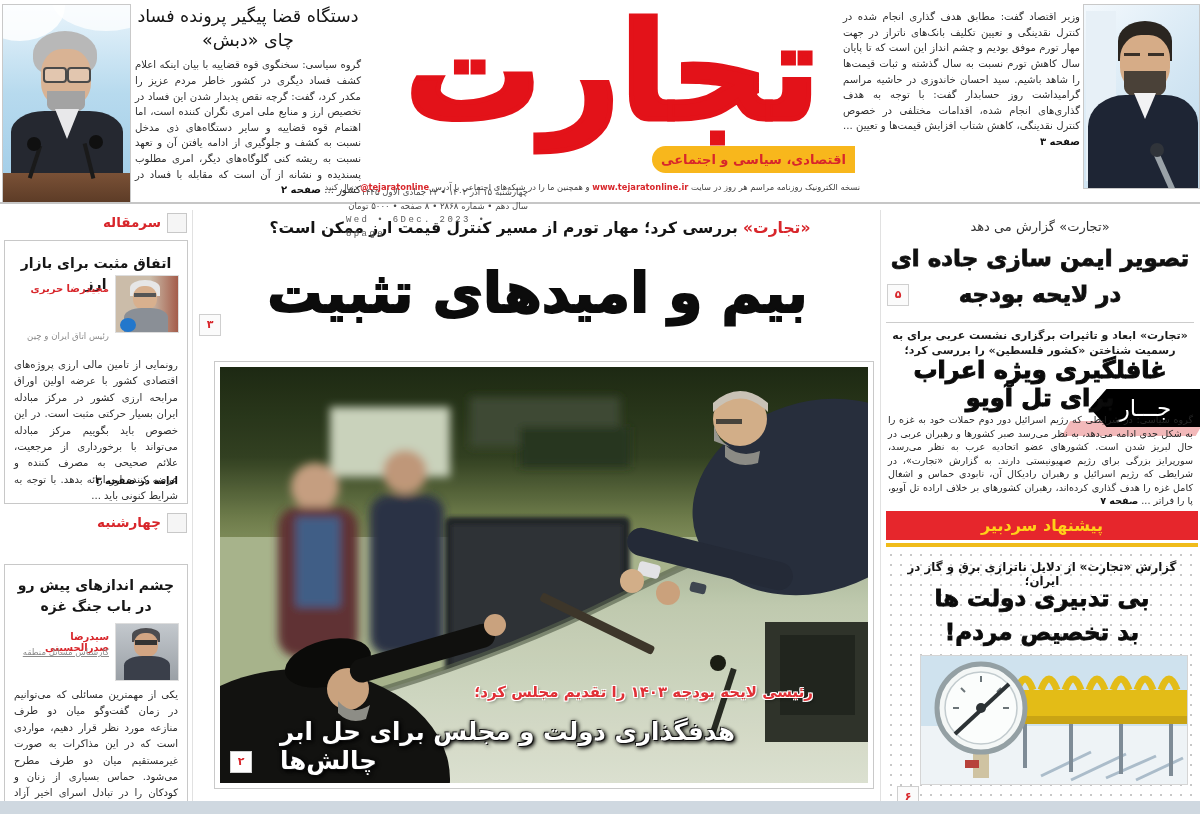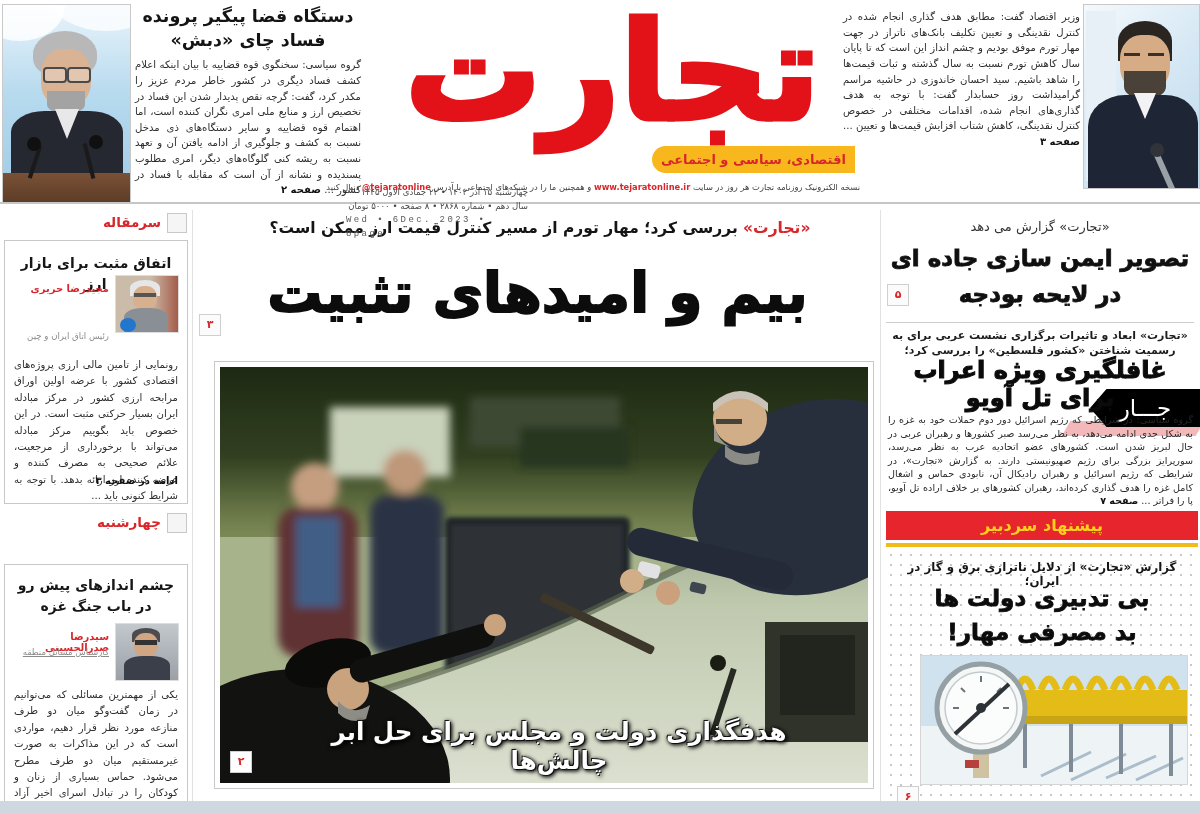--- a/index.html
+++ b/index.html
@@ -11,21 +11,21 @@
   }
   .abs{position:absolute;}
   .center{text-align:center;}
   .justify{text-align:justify;text-align-last:right;}
 
   
   .photo-frame{border:1px solid #c9c9c9;overflow:hidden;background:#dfeaf2;}
   #tl-photo{left:2px;top:4px;width:127px;height:197px;}
   #tr-photo{left:1083px;top:4px;width:115px;height:183px;}
 
-  .art-title{font-weight:bold;color:#141414;line-height:1.38;}
+  .art-title{font-weight:normal;color:#141414;line-height:1.38;}
   #tl-article{left:135px;top:4px;width:226px;height:198px;}
   #tl-article .art-title{font-size:17.5px;}
   #tr-article{left:843px;top:4px;width:237px;height:198px;}
   #tr-article .art-title{font-size:19px;color:#d21b20;}
   .art-body{font-size:10.1px;line-height:1.55;color:#2d2d2d;margin-top:5px;}
   .pref{font-weight:bold;color:#111;}
 
   #logo{left:365px;top:-16px;width:495px;height:180px;line-height:176px;
         font-size:136px;font-weight:bold;color:#e31219;text-align:center;
         -webkit-text-stroke:5px #e31219;letter-spacing:-4px;z-index:3;}
@@ -62,21 +62,21 @@
   #lead-kicker{left:225px;top:219px;width:630px;font-size:15.5px;font-weight:bold;}
   #lead-kicker .brand{color:#d8262b;}
   #lead-kicker .rest{color:#141414;}
   #lead-headline{left:215px;top:243px;width:645px;font-size:55px;font-weight:bold;
         color:#0c0c0c;line-height:100px;-webkit-text-stroke:1.8px #0c0c0c;letter-spacing:-1px;}
   #lead-photo-frame{left:214px;top:361px;width:648px;height:416px;background:#fff;
         border:1px solid #c9c9c9;padding:5px;}
   #lead-photo{position:relative;width:648px;height:416px;overflow:hidden;background:#8b9876;}
   #cap-kicker{position:absolute;right:55px;top:316px;font-size:15px;font-weight:bold;color:#e03036;
         text-shadow:-1px -1px 0 #fff,1px -1px 0 #fff,-1px 1px 0 #fff,1px 1px 0 #fff,2px 2px 3px rgba(0,0,0,.35);}
-  #cap-main{position:absolute;left:60px;right:30px;top:350px;text-align:center;
+  #cap-main{position:absolute;left:60px;right:30px;top:350px;text-align:left;
         font-size:24.5px;font-weight:bold;color:#fff;
         text-shadow:0 0 4px #000,1px 1px 0 #1a1a1a,-1px -1px 0 #1a1a1a,2px 2px 4px #000;}
   #marker-photo{position:absolute;left:10px;bottom:10px;background:#fff;}
 
   
   #report-kicker{left:886px;top:219px;width:308px;font-size:13px;color:#333;}
   #report-headline{left:886px;top:240px;width:308px;font-size:23px;font-weight:bold;
         color:#101010;line-height:36px;-webkit-text-stroke:0.8px #101010;}
   #rc-rule{left:886px;top:322px;width:308px;height:1px;background:#cccccc;}
   #arabs-kicker{left:886px;top:329px;width:308px;font-size:11px;font-weight:bold;color:#1c1c1c;line-height:14.5px;}
@@ -134,21 +134,21 @@
 <div class="abs" id="logo">تجارت</div>
 <div class="abs" id="tagline-band">
   <span>اقتصادی، سیاسی و اجتماعی</span>
 </div>
 <div class="abs" id="dateline">
   <div class="dl">چهارشنبه ۱۵ آذر ۱۴۰۲ • ۲۲ جمادی الاول ۱۴۴۵</div>
   <div class="dl">سال دهم • شماره ۲۸۶۸ • ۸ صفحه • ۵۰۰۰ تومان</div>
   <div class="dl-en">Wed • 6Dec. 2023 • 8page</div>
 </div>
 <div class="abs" id="strapline">
-  <span>نسخه الکترونیک روزنامه تجارت هر روز در سایت</span>
+  <span>نسخه الکترونیک روزنامه مراسم هر روز در سایت</span>
   <span class="red">www.tejaratonline.ir</span>
   <span>و همچنین ما را در شبکه‌های اجتماعی با آدرس</span>
   <span class="red">@tejaratonline</span>
   <span>دنبال کنید</span>
 </div>
 
 <div class="abs" id="tr-article">
   <div class="art-body justify"><span>وزیر اقتصاد گفت: مطابق هدف گذاری انجام شده در کنترل نقدینگی و تعیین تکلیف بانک‌های ناتراز در جهت مهار تورم موفق بودیم و چشم انداز این است که تا پایان سال کاهش تورم نسبت به سال گذشته و ثبات قیمت‌ها را شاهد باشیم. سید احسان خاندوزی در حاشیه مراسم گرامیداشت روز حسابدار گفت: با توجه به هدف گذاری‌های انجام شده، اقدامات مختلفی در خصوص کنترل نقدینگی، کاهش شتاب افزایش قیمت‌ها و تعیین ...</span> <span class="pref">صفحه ۳</span></div>
 </div>
 
@@ -285,20 +285,21 @@
         <circle cx="275" cy="258" r="11" fill="#cfa581"></circle>
       </g>
       <g>
         <rect x="545" y="255" width="103" height="120" fill="#2b2f28"></rect>
         <rect x="560" y="268" width="75" height="80" fill="#1c201b"></rect>
         <rect x="500" y="300" width="6" height="70" fill="#23261f" transform="rotate(18 503 335)"></rect>
         <circle cx="498" cy="296" r="8" fill="#15180f"></circle>
       </g>
       <rect x="0" y="0" width="648" height="416" fill="#6f7a55" opacity="0.06"></rect>
     </svg>
+    <div id="cap-kicker">رئیسی لایحه بودجه ۱۴۰۳ را تقدیم مجلس کرد؛</div>
     <div id="cap-main">هدفگذاری دولت و مجلس برای حل ابر چالش‌ها</div>
     <div class="marker" id="marker-photo">۲</div>
   </div>
 </div>
 
 <div class="abs center" id="report-kicker">«تجارت» گزارش می دهد</div>
 <div class="abs center" id="report-headline">تصویر ایمن سازی جاده ای در لایحه بودجه</div>
 <div class="abs marker" style="left:887px;top:284px;">۵</div>
 <div class="abs" id="rc-rule"></div>
 
@@ -309,21 +310,21 @@
 <div class="abs justify" id="arabs-body"><span>گروه سیاسی: در شرایطی که رژیم اسرائیل دور دوم حملات خود به غزه را به شکل جدی ادامه می‌دهد، به نظر می‌رسد صبر کشورها و رهبران عربی در حال لبریز شدن است. کشورهای عضو اتحادیه عرب به نظر می‌رسد، سورپرایز بزرگی برای رژیم صهیونیستی دارند. به گزارش «تجارت»، در شرایطی که رژیم اسرائیل و رهبران رادیکال آن، نابودی حماس و اشغال کامل غزه را هدف گذاری کرده‌اند، رهبران کشورهای بر خلاف اراده تل آویو، پا را فراتر ...</span> <span class="pref">صفحه ۷</span></div>
 
 <div class="abs" id="editor-band">
   <span>پیشنهاد سردبیر</span>
 </div>
 <div class="abs" id="editor-rule"></div>
 <div class="abs" id="dotted"></div>
 <div class="abs center" id="ep-kicker">گزارش «تجارت» از دلایل ناترازی برق و گاز در ایران؛</div>
 <div class="abs center" id="ep-headline">
   <div>بی تدبیری دولت ها</div>
-  <div>بد مصرفی مهار!</div>
+  <div>بد تخصیص مردم!</div>
 </div>
 
 <div id="ep-photo">
   <svg width="266" height="128" viewBox="0 0 266 128" xmlns="http://www.w3.org/2000/svg">
     <rect x="0" y="0" width="266" height="70" fill="#cfe2ee"></rect>
     <rect x="0" y="70" width="266" height="58" fill="#eef3f6"></rect>
     <g stroke="#8fa6b8" stroke-width="3" opacity="0.7">
       <line x1="120" y1="120" x2="170" y2="96"></line>
         <line x1="150" y1="124" x2="205" y2="98"></line>
       <line x1="185" y1="122" x2="235" y2="100"></line>

